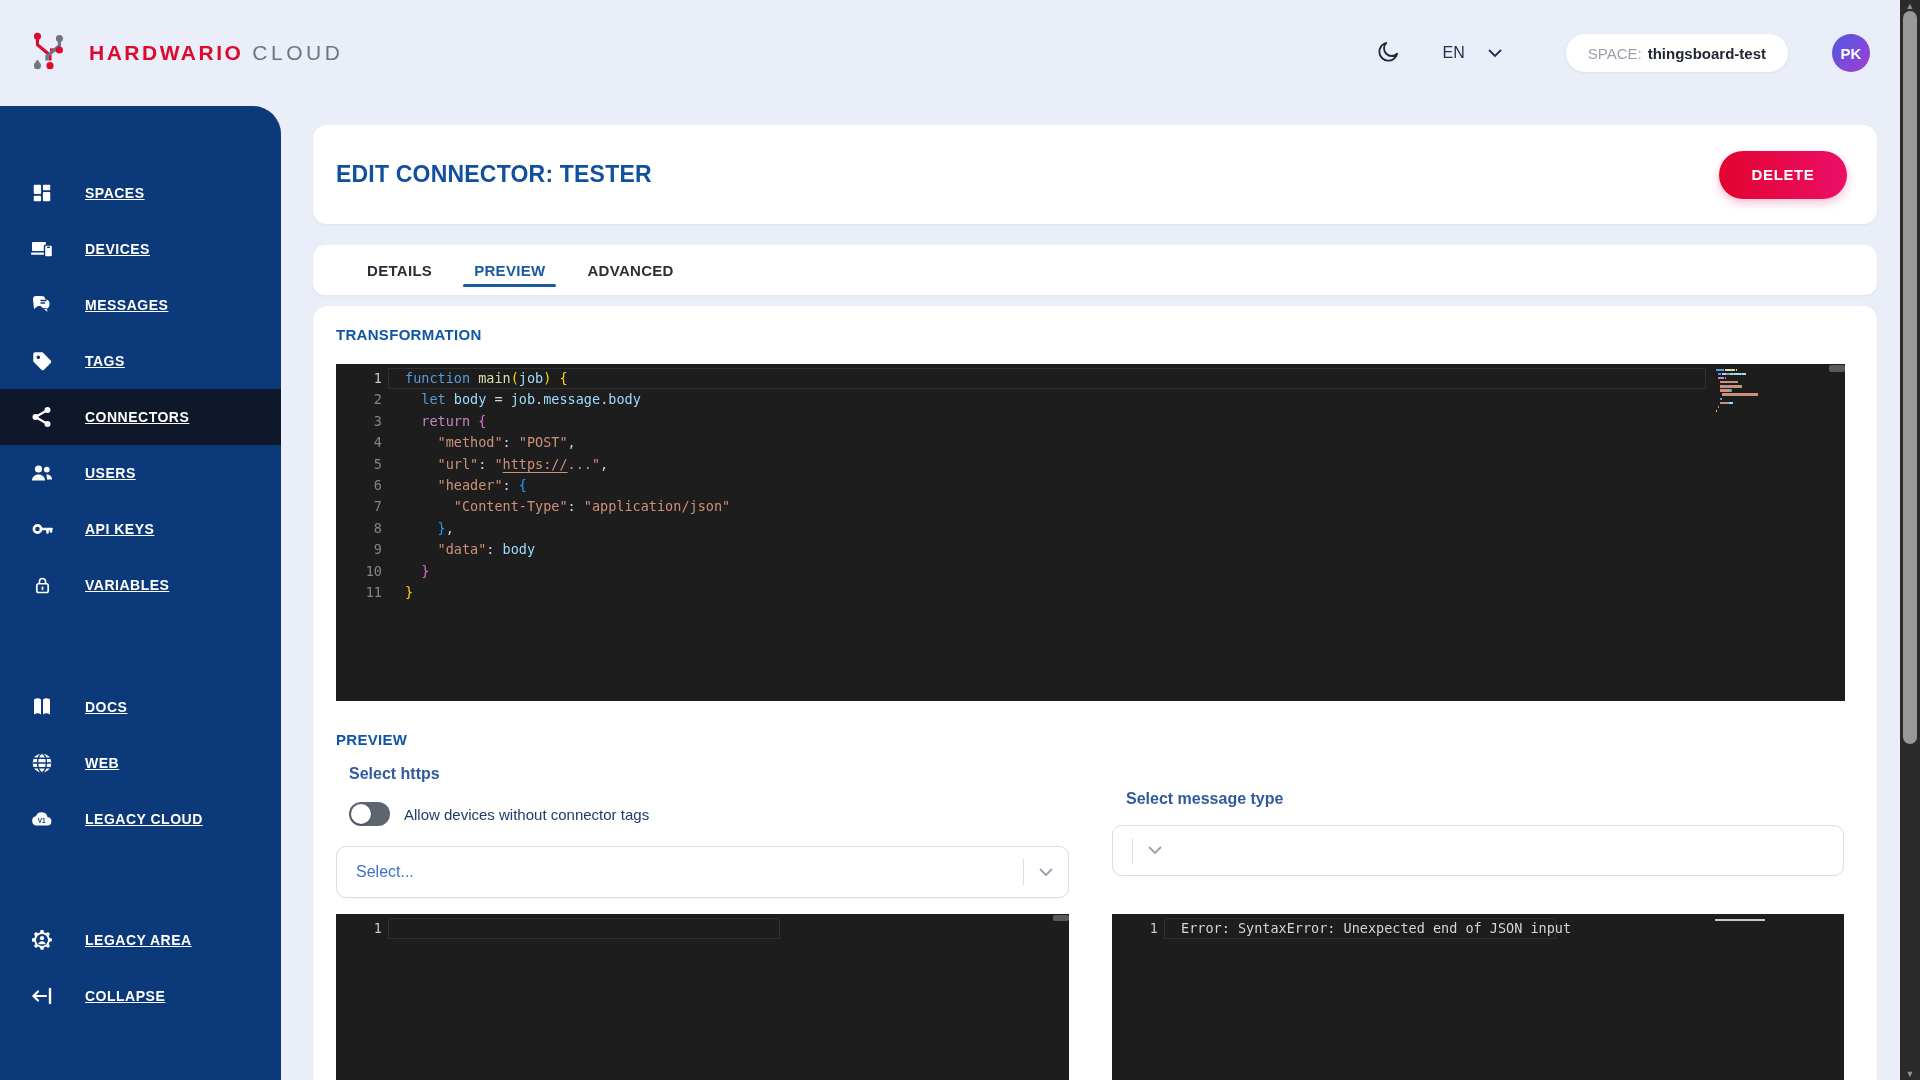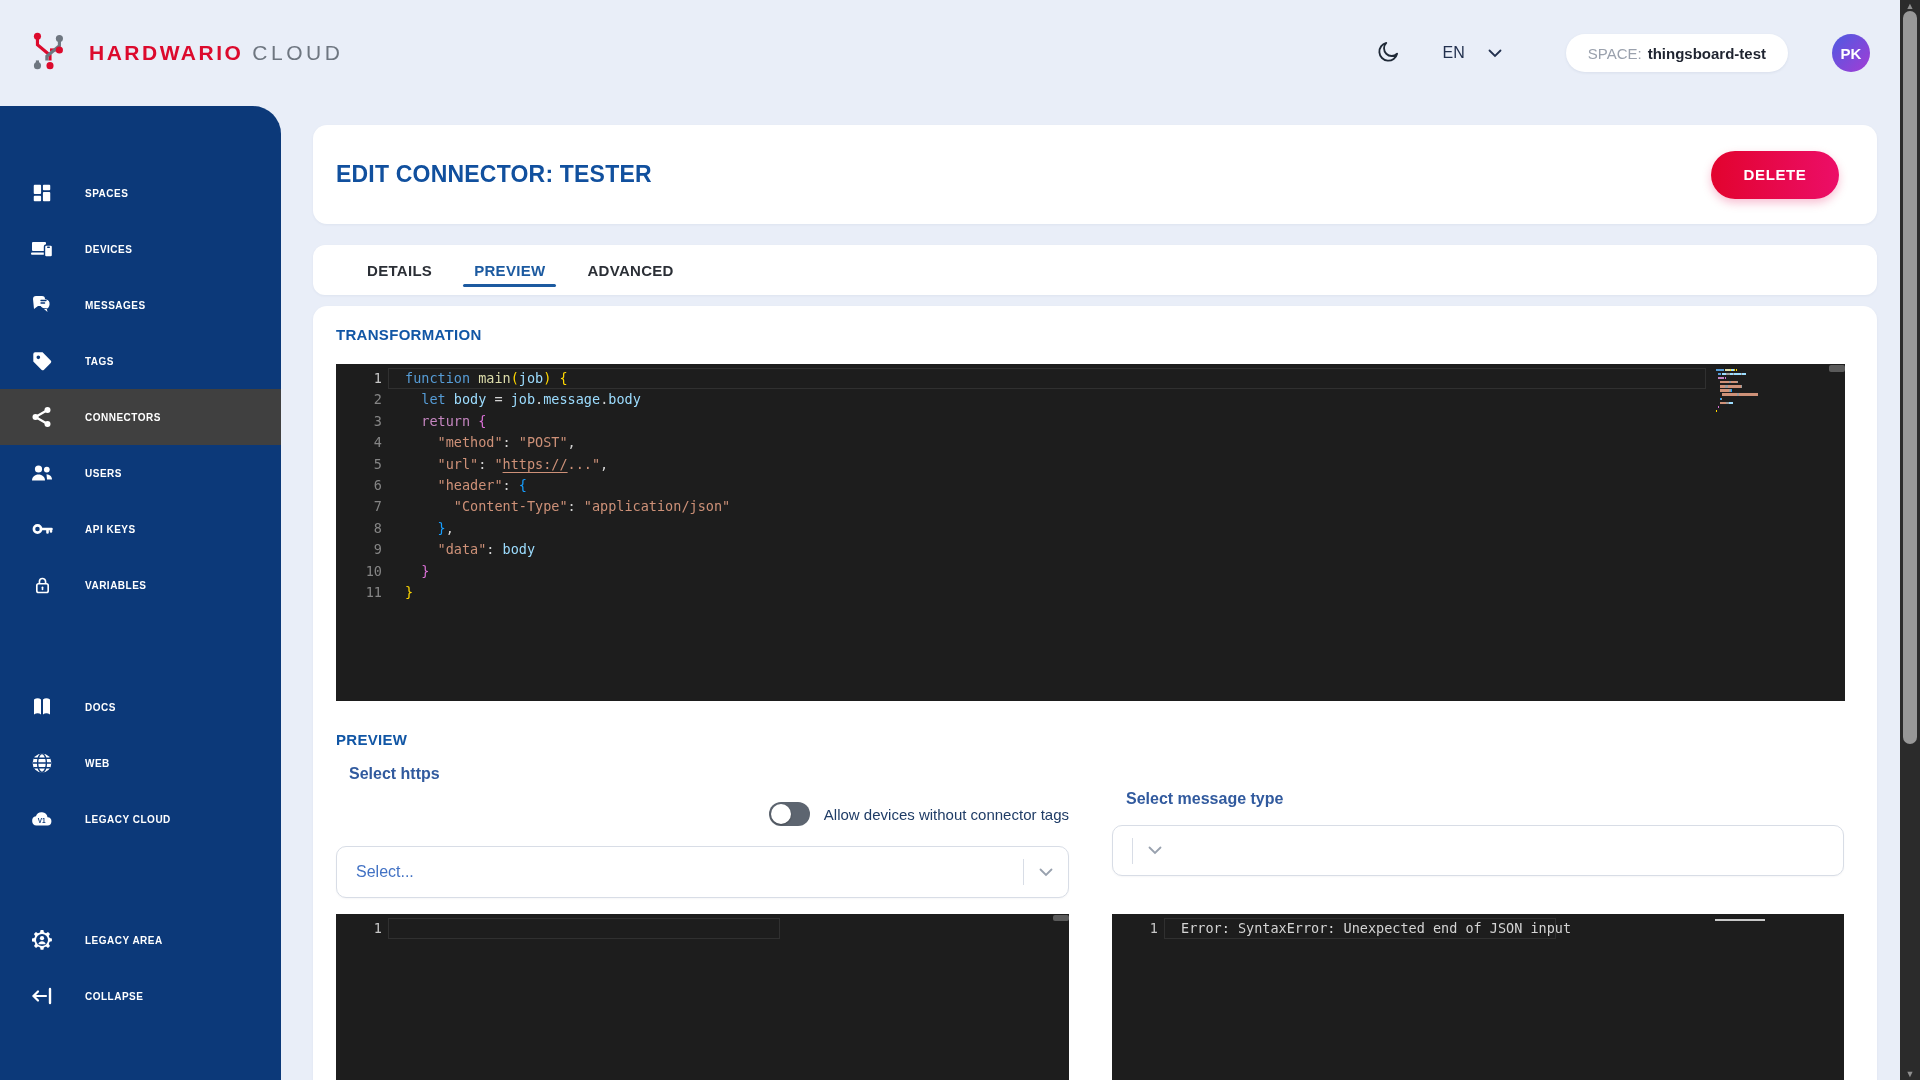--- a/index.html
+++ b/index.html
@@ -25,31 +25,31 @@
   .avatar { width:38px; height:38px; border-radius:50%; display:flex; align-items:center; justify-content:center;
             background:linear-gradient(135deg,#5558e0 10%,#9b3fd6 90%); color:#fff; font-size:15px;
             font-weight:700; cursor:pointer; }
 
   
   .sidebar { position:absolute; top:106px; left:0; width:281px; height:974px;
              background:#0c3979; border-top-right-radius:28px; color:#fff; }
   .nav { list-style:none; }
   .nav-top { padding-top:59px; }
   .nav-item { height:56px; display:flex; align-items:center; padding-left:30px; cursor:pointer; }
-  .nav-item.active { background:#404040; }
+  .nav-item.active { background:#0f172a; }
   .nav-icon { width:24px; height:24px; flex:none; display:flex; align-items:center; justify-content:center; }
-  .nav-label { margin-left:31px; font-size:10px; font-weight:600; letter-spacing:.5px; color:#fff; }
+  .nav-label { margin-left:31px; font-size:14px; font-weight:600; letter-spacing:.5px; color:#fff;text-decoration:underline; }
   .nav-item.active .nav-label { font-weight:700; }
   .nav-gap1 { height:66px; }
   .nav-gap2 { height:65px; }
 
   
   .main { position:absolute; left:313px; top:125px; width:1564px; }
   .card { background:#fff; border-radius:14px; box-shadow:0 1px 3px rgba(20,40,80,.05); }
-  .title-card { height:99px; display:flex; align-items:center; padding:0 38px 0 23px; }
+  .title-card { height:99px; display:flex; align-items:center; padding:0 30px 0 23px; }
   .page-title { font-size:23px; font-weight:800; color:#11509e; letter-spacing:.2px; }
   .delete-btn { margin-left:auto; width:128px; height:48px; border:none; border-radius:24px; cursor:pointer;
                 background:linear-gradient(90deg,#e2032e 0%,#ec0e68 100%); color:#fff; font-size:15px;
                 font-weight:700; letter-spacing:.6px; font-family:"Liberation Sans",sans-serif;
                 box-shadow:0 4px 10px rgba(226,3,80,.25); }
   .tabs-card { margin-top:21px; height:50px; border-radius:12px; display:flex; align-items:stretch;
                padding-left:42px; }
   .tab { position:relative; display:flex; align-items:center; padding:0 12px; margin-right:18px;
          font-size:15px; font-weight:700; letter-spacing:.3px; color:#2b2f36; cursor:pointer; }
   .tab.active { color:#1c5aa0; }
@@ -80,21 +80,21 @@
   .mm-slider { position:absolute; top:1px; right:0; width:16px; height:7px; background:#5a5a5a; border-radius:2px; }
   .edit-slider { position:absolute; top:1px; right:0; width:16px; height:6px; background:#5a5a5a; border-radius:2px; }
 
   
   .cols { display:flex; gap:43px; margin-top:4px; }
   .col-l { width:733px; }
   .col-r { width:732px; }
   .field-label { font-size:16px; font-weight:700; color:#315a9e; }
   .lbl-device { margin-left:13px; margin-top:13px; }
   .lbl-msg { margin-left:14px; margin-top:38px; }
-  .toggle-row { display:flex; align-items:center; margin-left:13px; margin-top:19px;justify-content:flex-end; }
+  .toggle-row { display:flex; align-items:center; margin-left:13px; margin-top:19px; }
   .toggle { position:relative; width:41px; height:24px; border-radius:13px; background:#5d6570;
             cursor:pointer; flex:none; }
   .toggle-knob { position:absolute; left:2px; top:2px; width:20px; height:20px; border-radius:50%;
                  background:#fff; box-shadow:0 1px 2px rgba(0,0,0,.3); }
   .toggle-label { margin-left:14px; font-size:15px; color:#1f3c66; }
   .sel { background:#fff; border:1px solid #d8dde6; border-radius:10px; display:flex; align-items:center;
          padding-left:19px; cursor:pointer; box-shadow:0 1px 2px rgba(16,24,40,.04); }
   .sel-device { margin-top:20px; height:52px; }
   .sel-msg { margin-top:17px; height:51px; }
   .sel-value { flex:1; font-size:16px; }

